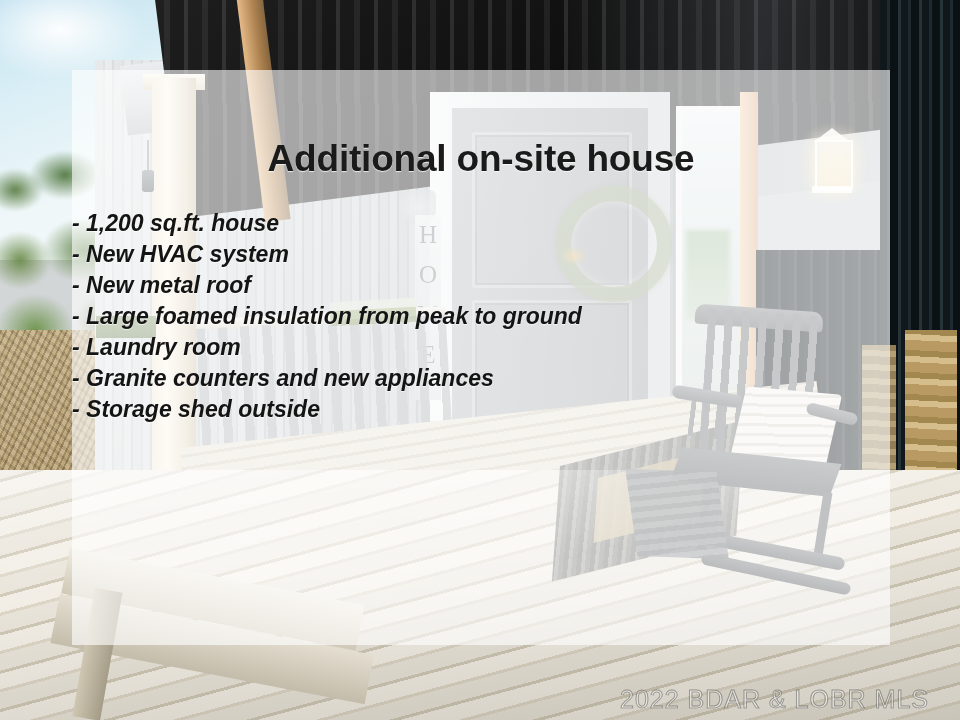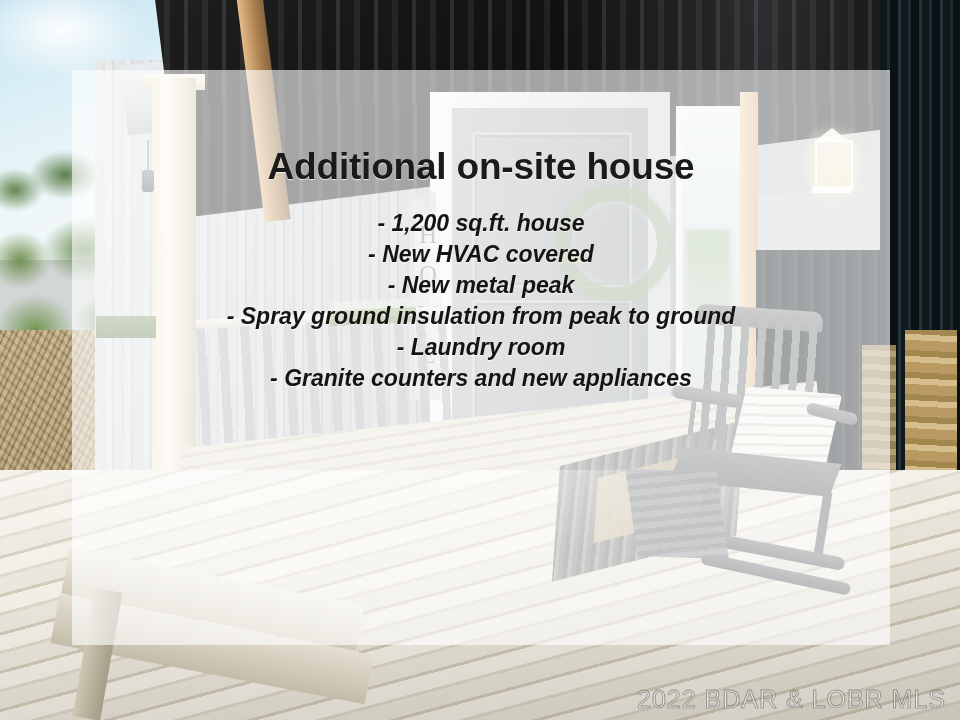--- a/index.html
+++ b/index.html
@@ -380,48 +380,47 @@
 
   
   .overlay {
     position: absolute;
     left: 72px; top: 70px; width: 818px; height: 575px;
     background: rgba(255,255,255,.62);
   }
 
   .title {
     position: absolute;
-    left: 0; right: 0; top: 76px;
+    left: 0; right: 0; top: 68px;
     text-align: center;
     font-size: 37px;
     font-weight: bold;
     color: #1a1a1a;
     letter-spacing: -.2px;
     text-shadow: 0 1px 1px rgba(255,255,255,.75);
   }
 
   .bullets {
     position: absolute;
     left: 0; right: 0; top: 138px;
-    text-align: center;
   }
   .bullets .line {
     font-size: 23px;
     font-weight: bold;
     font-style: italic;
     color: #141414;
     line-height: 31px;
     white-space: nowrap;
     text-shadow: 0 1px 1px rgba(255,255,255,.7);
   }
 
   
   .watermark {
     position: absolute;
-    right: 14px; bottom: 6px;
+    right: 31px; bottom: 6px;
     font-size: 25px;
     letter-spacing: 1px;
     color: rgba(255,255,255,.30);
     -webkit-text-stroke: 1px rgba(90,88,82,.55);
     text-shadow: 0 1px 0 rgba(255,255,255,.35);
     font-family: "Liberation Sans", sans-serif;
     white-space: nowrap;
   }
 </style>
 </head>
@@ -509,23 +508,24 @@
     <div class="step-b"></div>
     <div class="stringer"></div>
 
     <div class="photo-veil"></div>
   </div>
 
   <div class="overlay">
     <div class="title">Additional on-site house</div>
     <div class="bullets">
       <div class="line">- 1,200 sq.ft. house</div>
-      <div class="line">- New HVAC covered</div>
-      <div class="line">- New metal peak</div>
-      <div class="line">- Spray ground insulation from peak to ground</div>
+      <div class="line">- New HVAC system</div>
+      <div class="line">- New metal roof</div>
+      <div class="line">- Large foamed insulation from peak to ground</div>
       <div class="line">- Laundry room</div>
       <div class="line">- Granite counters and new appliances</div>
+      <div class="line">- Storage shed outside</div>
     </div>
   </div>
 
   <div class="watermark">2022 BDAR &amp; LOBR MLS</div>
 
 </div>
 
 </body></html>

